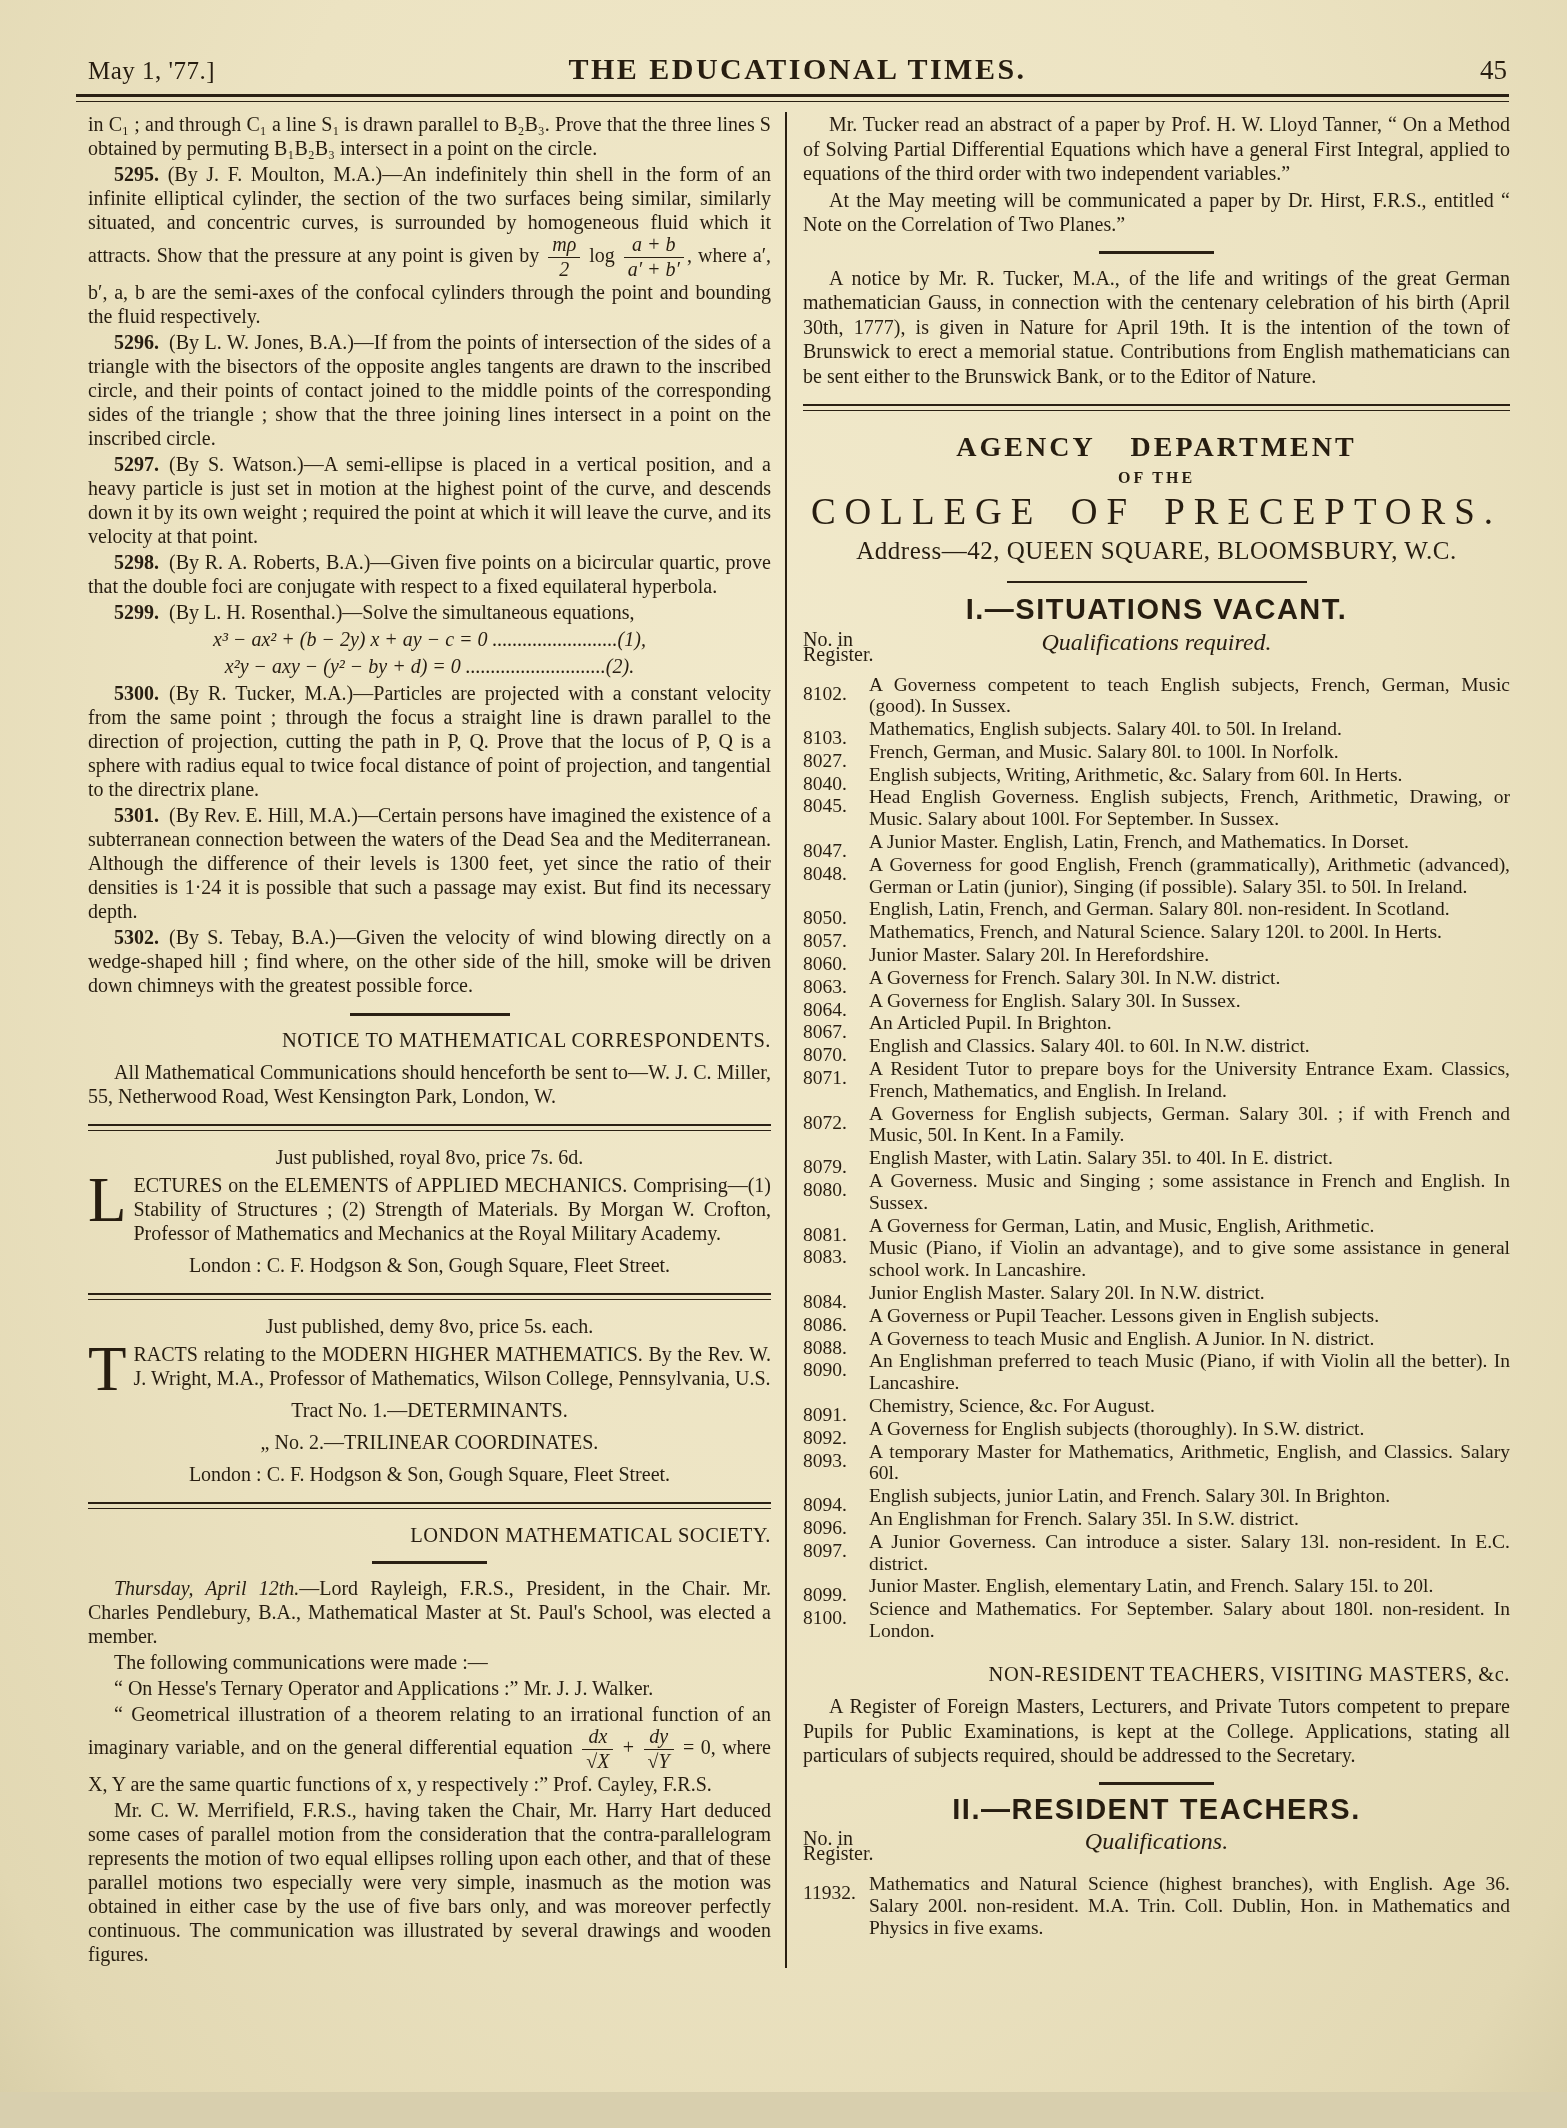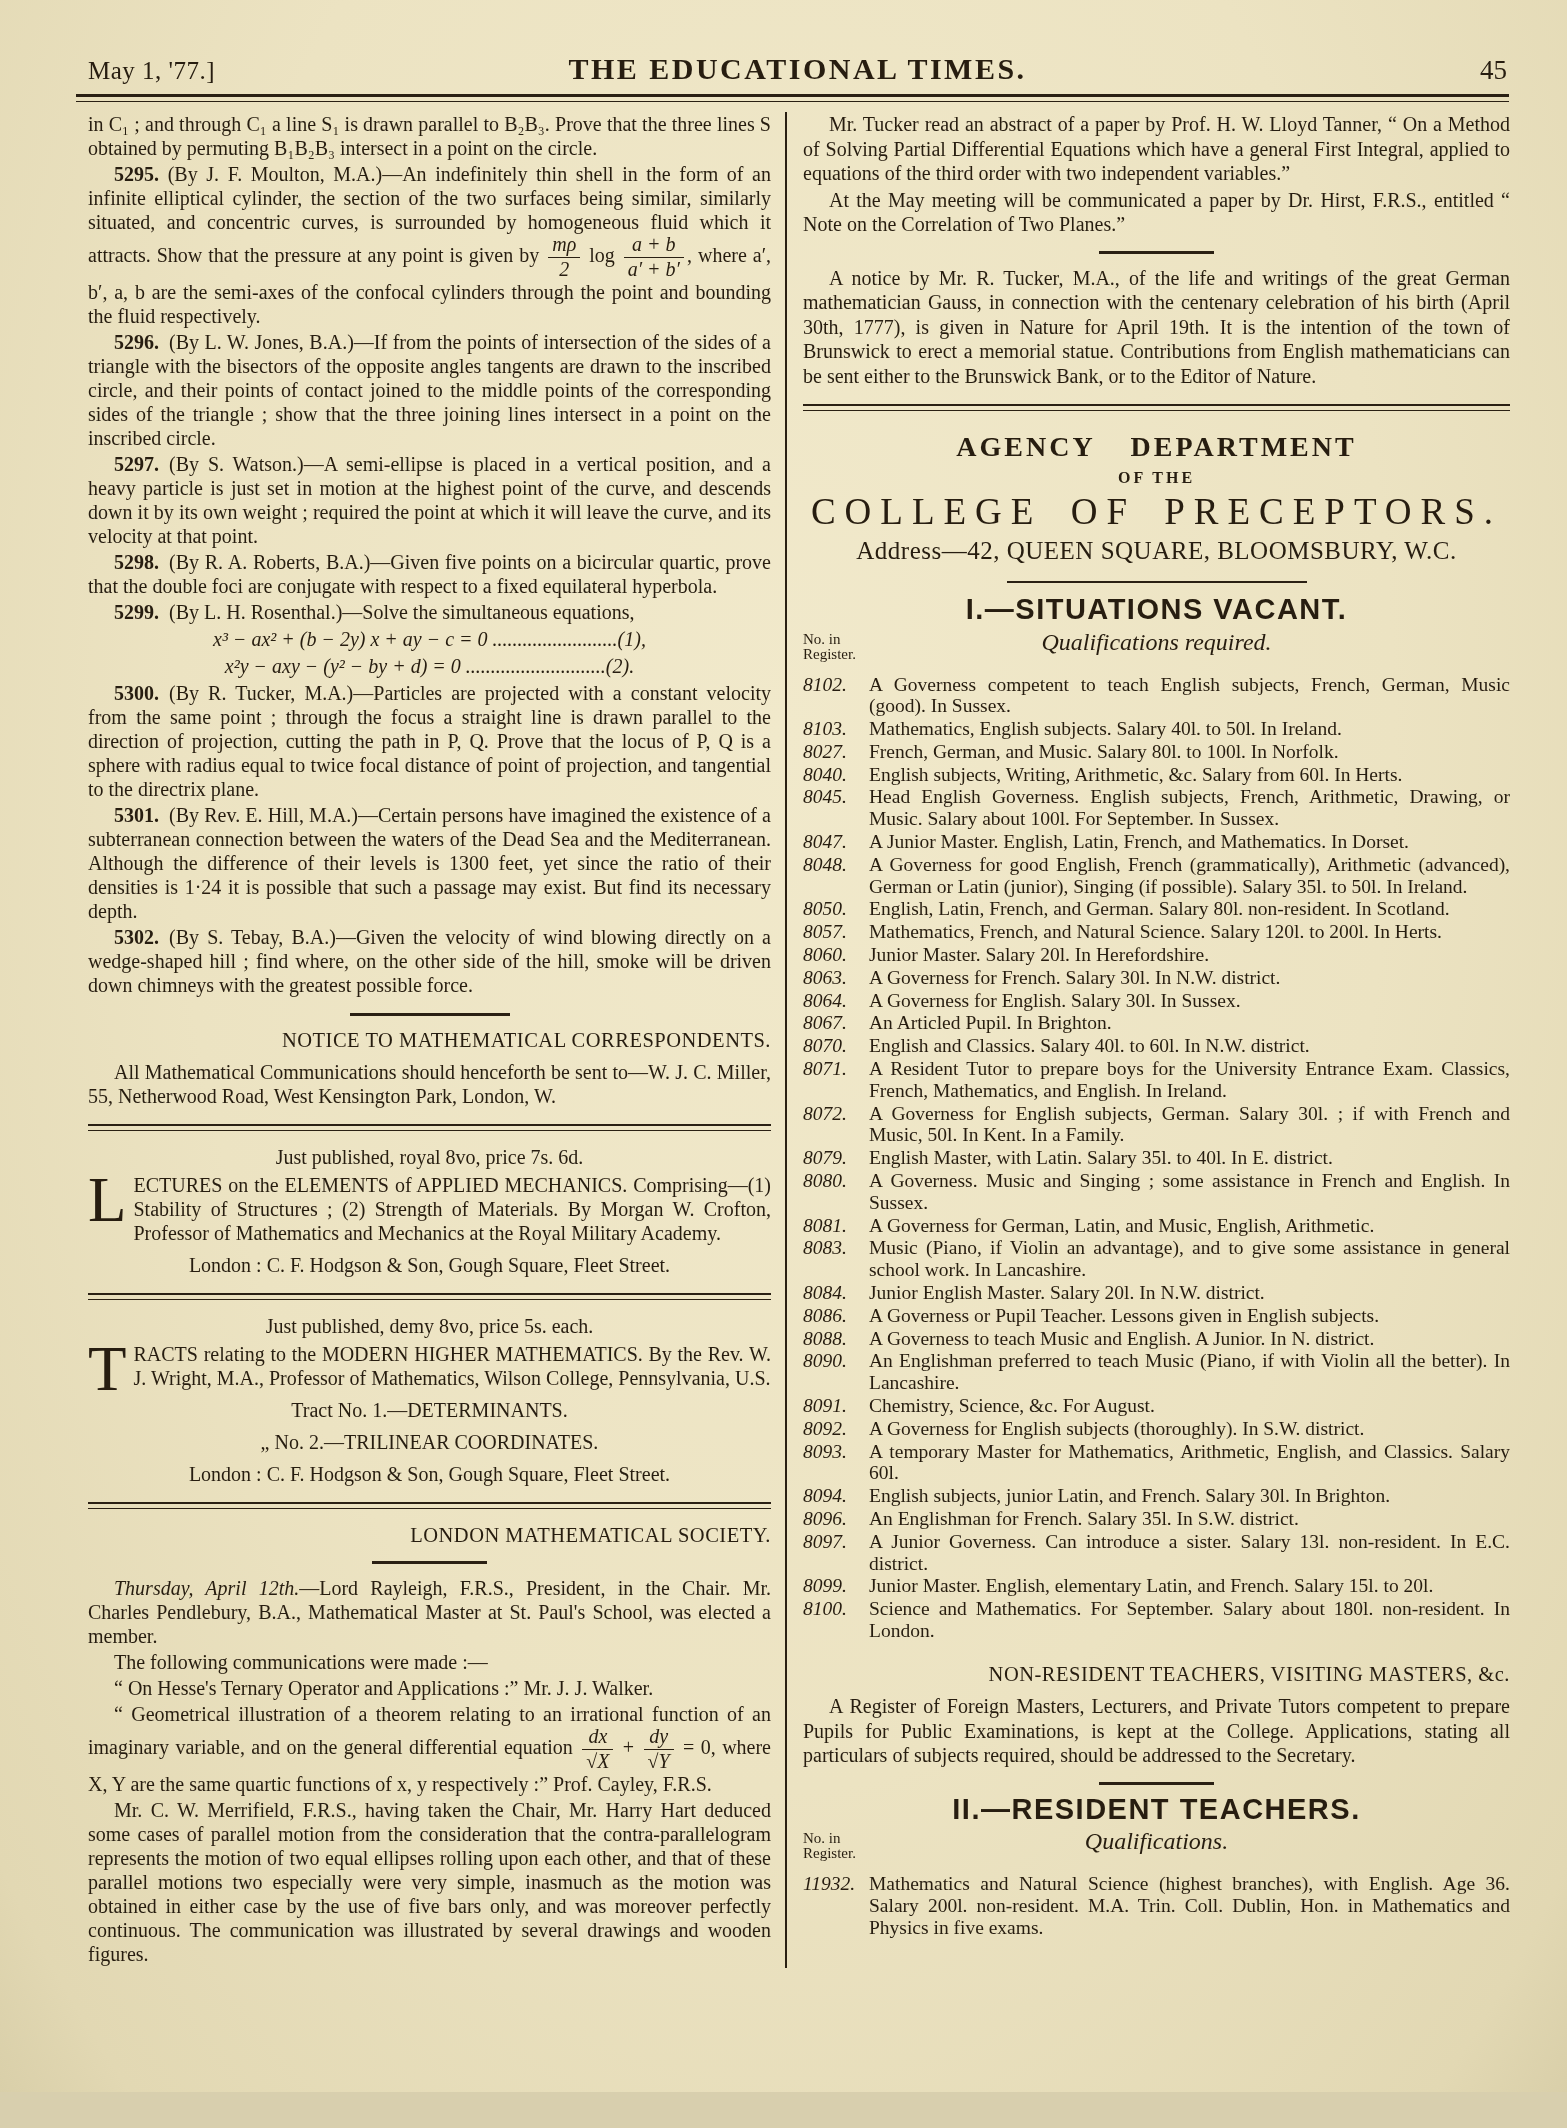--- a/index.html
+++ b/index.html
@@ -54,26 +54,26 @@
 
   .dropcap{float:left;font-size:63px;line-height:48px;padding:3px 7px 0 0;}
 
   .agency-line1{font-size:28px;font-weight:bold;letter-spacing:3px;word-spacing:26px;text-align:center;margin:24px 0 6px;}
   .of-the{font-size:16px;font-weight:bold;letter-spacing:3px;text-align:center;margin:6px 0 10px;}
   .college{font-size:37px;letter-spacing:9px;word-spacing:10px;text-align:center;margin:0 0 14px;white-space:nowrap;}
   .address{text-align:center;font-size:25px;margin:14px 0 4px;letter-spacing:0.5px;}
 
   .sec-heading{font-family:"Liberation Sans","DejaVu Sans",sans-serif;font-weight:bold;font-size:29px;letter-spacing:1.5px;text-align:center;margin:6px 0 2px;}
   .labels-row{position:relative;margin:0 0 6px;min-height:44px;}
-  .register-label{position:absolute;left:0;top:8px;font-size:15px;line-height:15px;text-align:left;}
+  .register-label{position:absolute;left:0;top:8px;font-size:20px;line-height:15px;text-align:left;}
   .register-label span{display:block;}
   .quals-label{display:block;text-align:center;font-style:italic;font-size:24px;padding-top:6px;}
 
   .entry{position:relative;padding-left:66px;font-size:19.5px;line-height:21.8px;margin:0 0 1px;}
-  .entry .enum{position:absolute;left:0;top:0;font-style:italic;}
+  .entry .enum{position:absolute;left:0;top:9px;}
 </style>
 </head>
 <body>
 
 <div class="page">
 
   <div class="masthead">
     <span class="issue-date">May 1, '77.]</span>
     <span class="masthead-title">THE EDUCATIONAL TIMES.</span>
     <span class="page-number">45</span>

